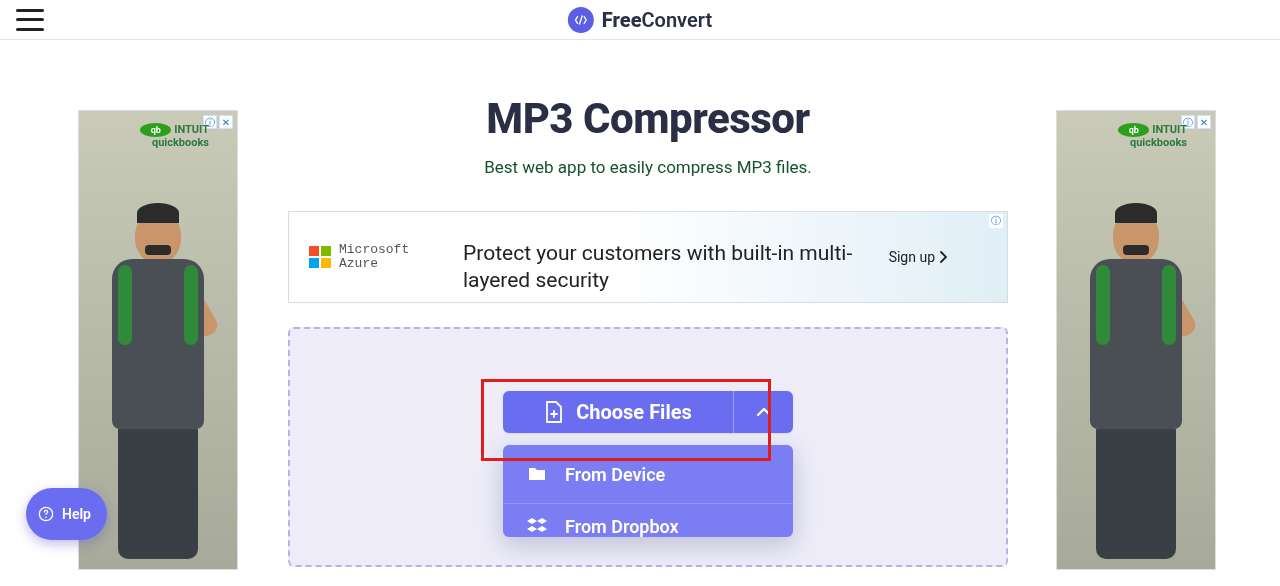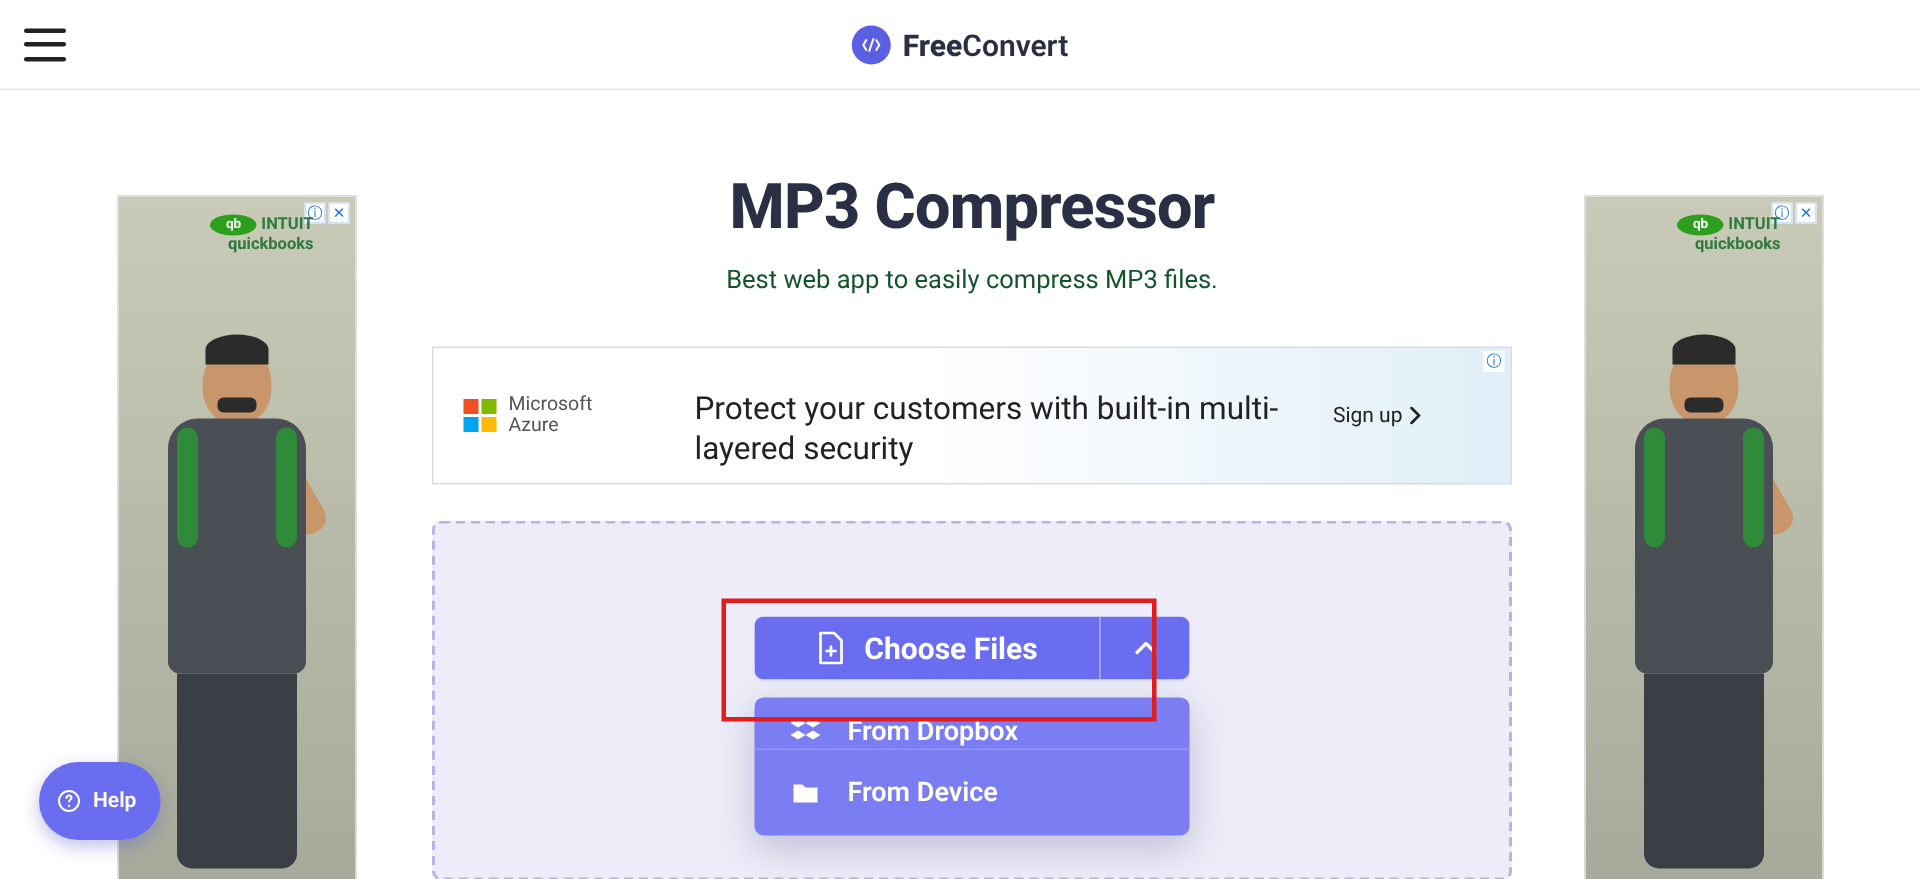--- a/index.html
+++ b/index.html
@@ -5,21 +5,21 @@
   * { margin: 0; padding: 0; box-sizing: border-box; }
   body {
     font-family: -apple-system, BlinkMacSystemFont, "Segoe UI", Roboto, Helvetica, Arial, sans-serif;
     background: #fff;
     width: 1280px;
     height: 586px;
     overflow: hidden;
     position: relative;
   }
   .header {
-    height: 60px;
+    height: 40px;
     border-bottom: 1px solid #e5e5e5;
     display: flex;
     align-items: center;
     padding: 0 16px;
     position: relative;
   }
   .hamburger {
     width: 28px;
     height: 22px;
     display: flex;
@@ -228,20 +228,21 @@
     display: flex;
     align-items: center;
     padding: 0 20px;
     position: relative;
   }
   .ad-banner .az {
     display: flex;
     align-items: center;
     gap: 8px;
     min-width: 130px;
+    font-family: Liberation Mono, monospace;
   }
   .az-squares {
     width: 22px; height: 22px;
     display: grid;
     grid-template-columns: 1fr 1fr;
     grid-template-rows: 1fr 1fr;
     gap: 2px;
   }
   .az-squares span:nth-child(1){background:#f25022;}
   .az-squares span:nth-child(2){background:#7fba00;}
@@ -464,31 +465,31 @@
             <span>Choose Files</span>
           </div>
           <div class="choose-caret">
             <svg width="16" height="10" viewBox="0 0 16 10">
               <path d="M2 8l6-6 6 6" stroke="#fff" stroke-width="2.2" fill="none" stroke-linecap="round" stroke-linejoin="round"></path>
             </svg>
           </div>
         </div>
 
         <div class="dropdown">
+          <div class="ditem">
+            <svg width="20" height="18" viewBox="0 0 20 18">
+              <path d="M2 3h6l2 2h8v10H2z" fill="#fff"></path>
+            </svg>
+            <span>From Device</span>
+          </div>
           <div class="ditem cut">
             <svg width="20" height="18" viewBox="0 0 20 18">
               <path d="M5 2l5 3-5 3-5-3zM15 2l5 3-5 3-5-3zM5 10l5 3-5 3-5-3zM15 10l5 3-5 3-5-3z" fill="#fff"></path>
             </svg>
             <span>From Dropbox</span>
-          </div>
-          <div class="ditem">
-            <svg width="20" height="18" viewBox="0 0 20 18">
-              <path d="M2 3h6l2 2h8v10H2z" fill="#fff"></path>
-            </svg>
-            <span>From Device</span>
           </div>
         </div>
       </div>
     </div>
   </div>
 
   <div class="help-pill">
     <svg viewBox="0 0 24 24">
       <circle cx="12" cy="12" r="10" stroke="#fff" stroke-width="2" fill="none"></circle>
       <path d="M9.5 9a2.5 2.5 0 115 0c0 1.5-2.5 2-2.5 3.5" stroke="#fff" stroke-width="2" fill="none" stroke-linecap="round"></path>

